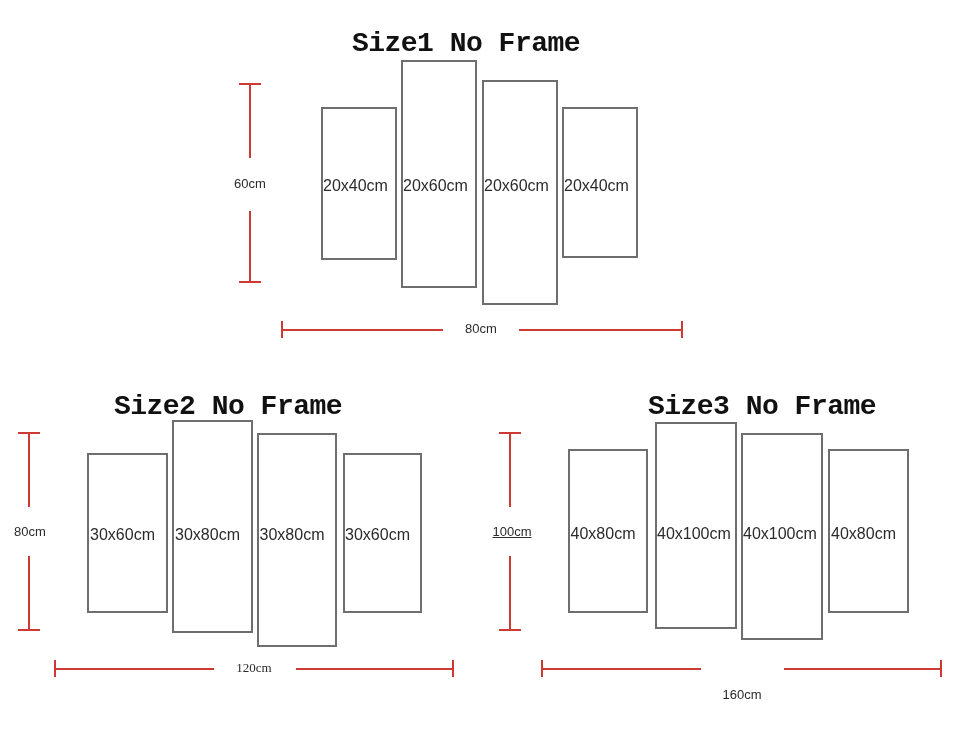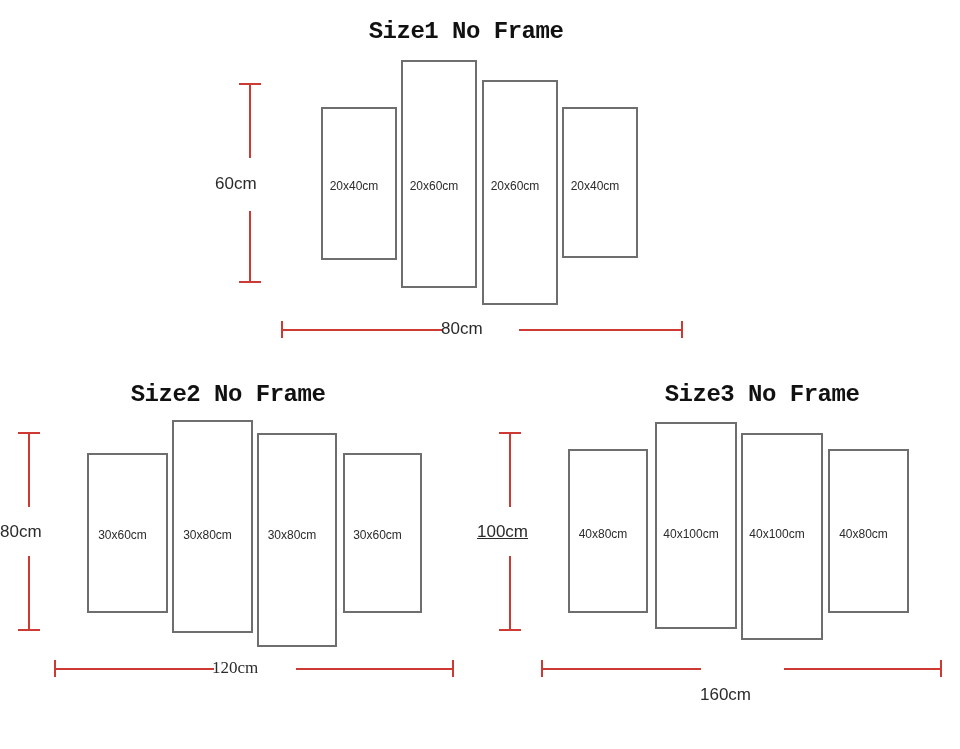--- a/index.html
+++ b/index.html
@@ -8,48 +8,50 @@
     width:960px;height:749px;
     background:var(--bg,#ffffff);
     overflow:hidden;
     font-family:"Liberation Sans", sans-serif;
   }
   .title{
     position:absolute;
     text-align:center;
     font-family:"Liberation Mono","DejaVu Sans Mono",monospace;
     font-weight:bold;
-    font-size:24px;
+    font-size:28px;
     line-height:32px;
     letter-spacing:-0.5px;
     color:var(--title,#111111);
     white-space:nowrap;
+    margin-top:12px;
   }
   .panel{
     position:absolute;
     box-sizing:border-box;
     border:2px solid var(--border,#6e6e6e);
     background:#ffffff;
   }
   .panel-label{
     position:absolute;
     left:0;right:10px;
     text-align:center;
-    font-size:12px;
+    font-size:16px;
     line-height:20px;
     color:var(--label,#2b2b2b);
     white-space:nowrap;
   }
   .rbar{
     position:absolute;
     background:var(--red,#cc3a33);
   }
   .measure-label{
     position:absolute;
-    font-size:17px;
+    text-align:center;
+    font-size:13px;
     line-height:22px;
     color:var(--label,#2b2b2b);
     white-space:nowrap;
   }
 </style>
 </head>
 <body>
 
 <div id="page">
 

